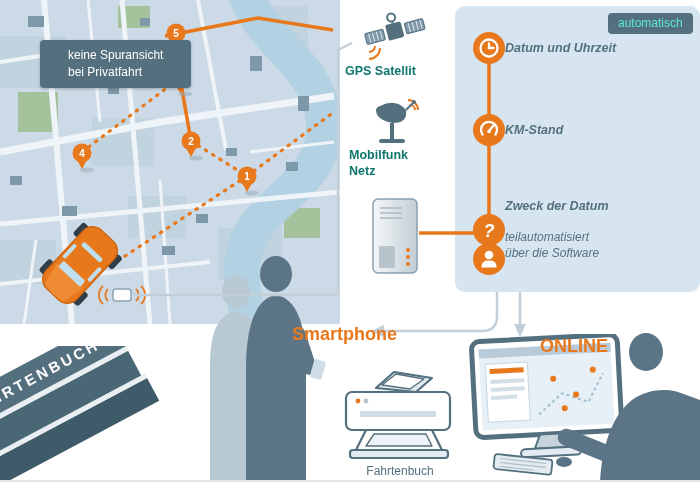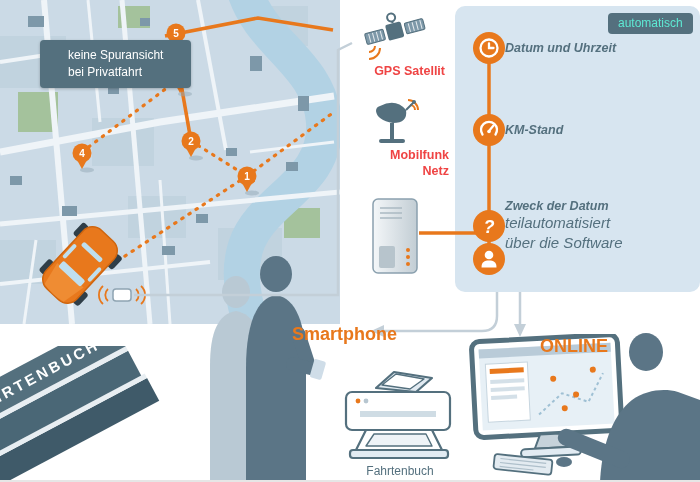--- a/index.html
+++ b/index.html
@@ -7,30 +7,30 @@
   .stage { position:relative; width:700px; height:482px; background:#fff; overflow:hidden; border-bottom:2px solid #e6e6e6; }
 
   .map-wrap { position:absolute; left:0; top:0; width:340px; height:324px; z-index:1; }
   .map-note { position:absolute; left:40px; top:40px; background:#54707e; color:#fff; font-size:12px;
               line-height:1.4; padding:7px 28px; border-radius:4px; white-space:pre-line; z-index:6;
               box-shadow:0 1px 3px rgba(0,0,0,.25); }
 
   .wires { position:absolute; left:0; top:0; width:700px; height:482px; z-index:3; pointer-events:none; }
 
   .mid-icon { position:absolute; z-index:6; }
-  .mid-label { position:absolute; color:#ef4444; font-size:12.5px; font-weight:700; text-align:right;
+  .mid-label { position:absolute; color:#0f766e; font-size:12.5px; font-weight:700; text-align:left;
                white-space:pre-line; line-height:1.25; z-index:6; }
 
   .panel { position:absolute; left:455px; top:6px; width:245px; height:286px; background:#d7e5f0;
            border-radius:10px; z-index:2; }
   .badge { position:absolute; left:608px; top:13px; background:#54707e; color:#5eead4; font-size:12px;
            padding:3px 10px 4px; border-radius:4px; z-index:6; }
   .pitem { position:absolute; left:473px; display:flex; align-items:center; z-index:6;font-style:italic; }
   .pitem .lbl { color:#54707e; font-size:12.5px; font-weight:700; }
-  .pitem .sub { color:#54707e; font-size:15px; font-weight:400; line-height:1.3; white-space:pre-line; margin-top:0; }
+  .pitem .sub { color:#54707e; font-size:12px; font-weight:400; line-height:1.3; white-space:pre-line; margin-top:17px; }
   .picon { width:32px; height:32px; flex:none; display:block; }
 
   .art { position:absolute; z-index:2; }
   .accent-label { position:absolute; color:#e8781c; font-size:18px; font-weight:700; z-index:6; }
   .slate-label { position:absolute; color:#54707e; font-size:12px; text-align:center; z-index:6; }
 </style>
 </head>
 <body>
 
 <div class="stage">

